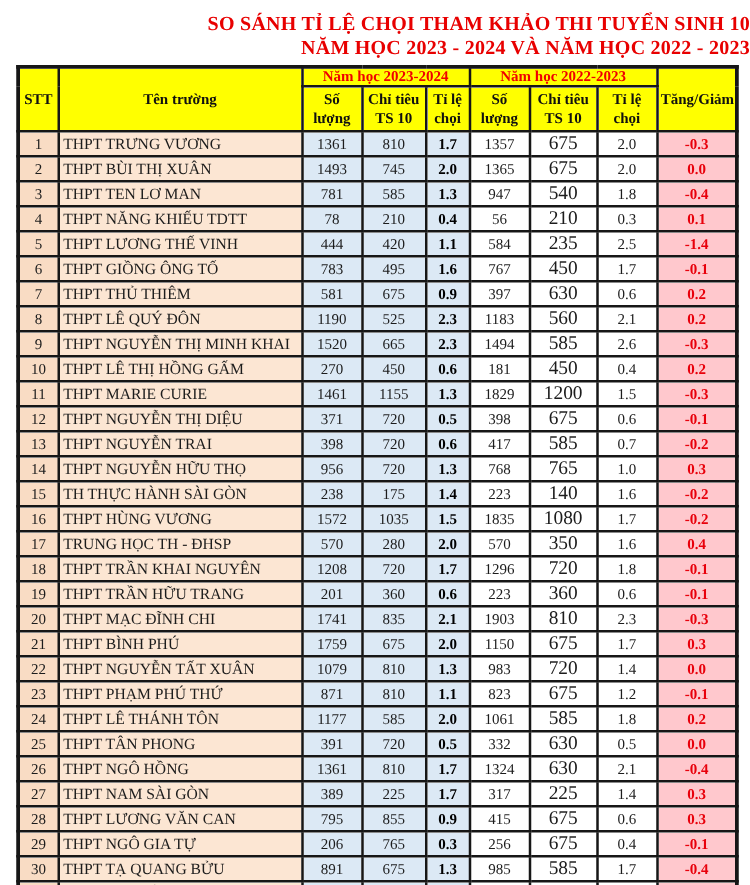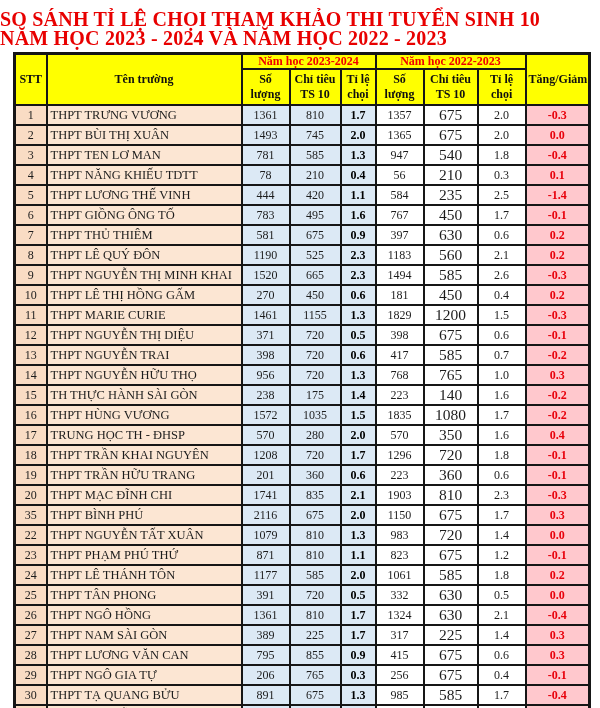--- a/index.html
+++ b/index.html
@@ -3,24 +3,24 @@
 <meta charset="utf-8">
 <style>
   html,body{margin:0;padding:0;background:#ffffff;}
   body{
     width:600px;height:708px;overflow:hidden;
     font-family:"Liberation Serif","DejaVu Serif",serif;
     -webkit-font-smoothing:antialiased;
   }
   .page{width:600px;height:708px;position:relative;background:#fff;}
   .title{
-    text-align:left;
+    text-align:right;
     margin:10px 0 4px 0;
     font-weight:bold;
-    font-size:20px;
+    font-size:16px;
     line-height:19px;
     color:var(--title-red,#e80000);
     letter-spacing:0.2px;
   }
   table{
     border-collapse:collapse;
     table-layout:fixed;
     margin-left:13px;
     width:575px;
   }
@@ -324,23 +324,23 @@
     <td class="c-name">THPT MẠC ĐĨNH CHI</td>
     <td class="c-blue">1741</td>
     <td class="c-blue">835</td>
     <td class="c-blue c-ratio1">2.1</td>
     <td class="c-white">1903</td>
     <td class="c-white c-big">810</td>
     <td class="c-white">2.3</td>
     <td class="c-diff">-0.3</td>
   </tr>
         <tr>
-    <td class="c-stt">35</td>
+    <td class="c-stt">21</td>
     <td class="c-name">THPT BÌNH PHÚ</td>
-    <td class="c-blue">2116</td>
+    <td class="c-blue">1759</td>
     <td class="c-blue">675</td>
     <td class="c-blue c-ratio1">2.0</td>
     <td class="c-white">1150</td>
     <td class="c-white c-big">675</td>
     <td class="c-white">1.7</td>
     <td class="c-diff">0.3</td>
   </tr>
         <tr>
     <td class="c-stt">22</td>
     <td class="c-name">THPT NGUYỄN TẤT XUÂN</td>

